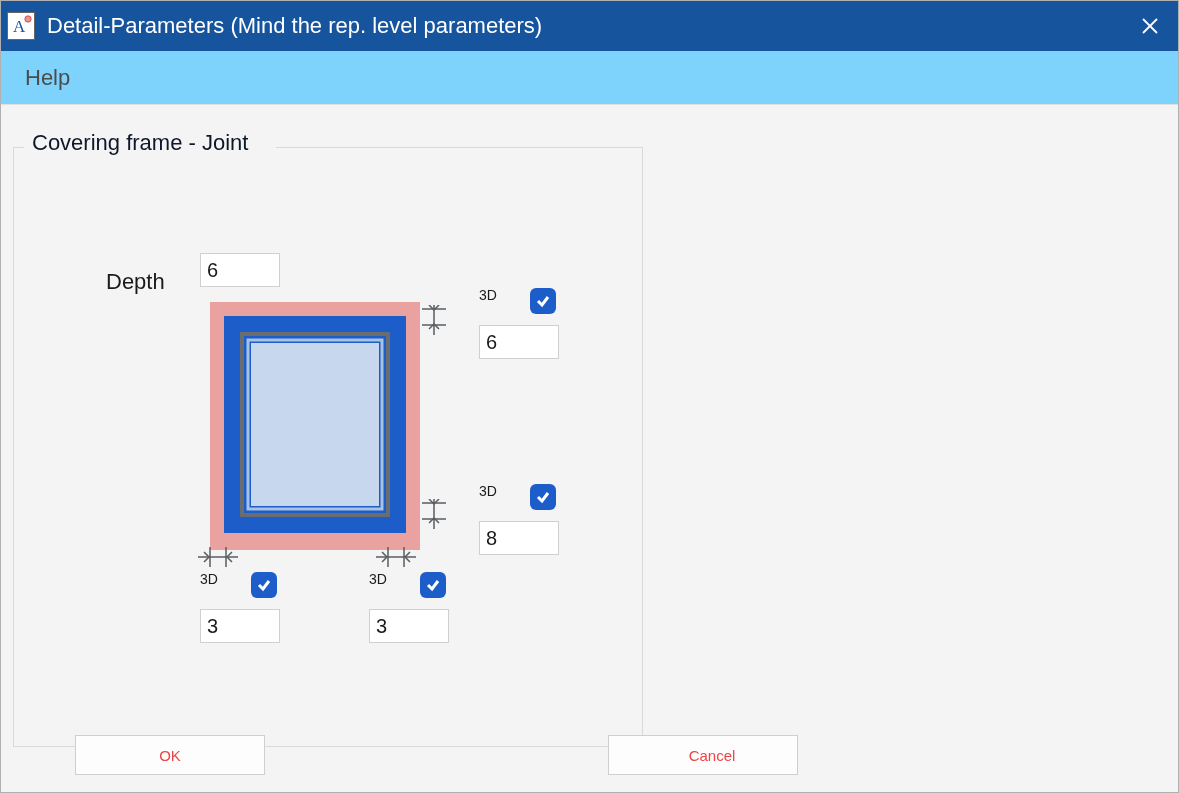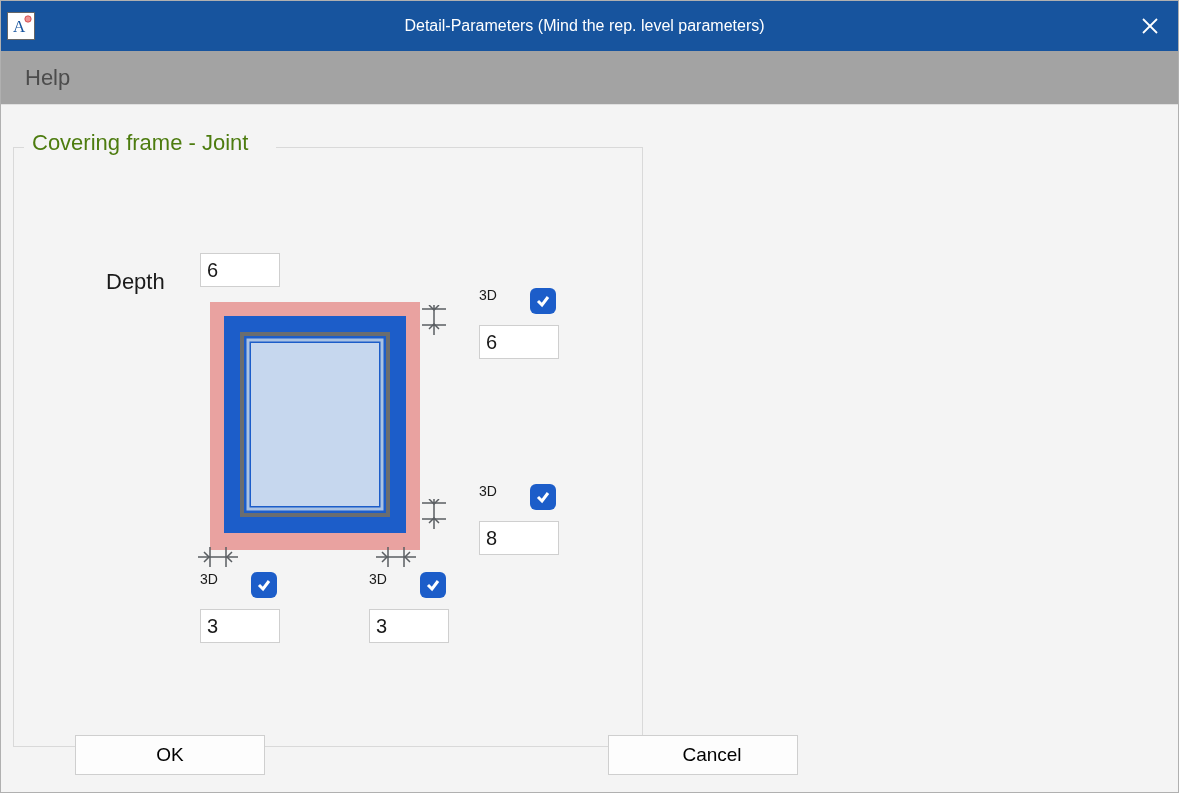--- a/index.html
+++ b/index.html
@@ -24,34 +24,33 @@
   .title-bar .app-icon-wrap {
     width: 28px; height: 28px;
     background: #ffffff;
     border: 1px solid #666;
     display: flex; align-items: center; justify-content: center;
     margin-right: 12px;
     position: relative;
   }
   .title-bar .app-icon-wrap svg { display:block; }
   .title-bar .title-text {
-    font-size: 16px;
+    font-size: 22px;
     flex: 1;
-    text-align: center;
   }
   .title-bar .close-btn {
     width: 56px; height: 50px;
     display:flex; align-items:center; justify-content:center;
     color:#fff;
   }
   .title-bar .close-btn svg { stroke:#fff; stroke-width:1.8; }
   
   .menu-bar {
     height: 54px;
-    background: #a3a3a3;
+    background: #7dd3fc;
     display:flex; align-items:center;
     padding-left: 24px;
     color:#4c4c4c;
     font-size:22px;
     border-bottom: 1px solid #e0e0e0;
   }
   
   .client-area { padding: 4px 12px 12px 12px; }
   .group-box {
     position: relative;
@@ -66,21 +65,21 @@
     content:"";
     position:absolute; top:0; height:0;
     border-top: 1px solid #d9d9d9;
   }
   .group-box::before { left:0; width: 10px; }
   .group-box::after  { right:0; left: 262px; }
   .group-legend {
     position:absolute;
     top:-17px; left: 14px;
     font-size:22px;
-    color:#4d7c0f;
+    color:#0f172a;
     background: transparent;
     padding: 0 4px;
   }
   
   .depth-label {
     position:absolute;
     top: 122px; left: 92px;
     font-size:22px; color:#1a1a1a;
   }
   input[type=text].num {
@@ -115,23 +114,23 @@
   .dim-arrow {
     position:absolute;
     color:#5a5e62;
   }
   
   .btn {
     position:absolute;
     height: 40px; width: 190px;
     background:#fdfdfd;
     border:1px solid #cfcfcf;
-    font-size:19px;
+    font-size:15px;
     font-family:inherit;
-    color:#000000;
+    color:#ef4444;
     cursor:pointer;
   }
   .btn-ok    { left: 75px;  top: 735px; }
   .btn-cancel{ left: 608px; top: 735px; padding-left: 24px; }
 </style>
 </head>
 <body>
 
 <div class="title-bar">
   <div class="app-icon-wrap">

